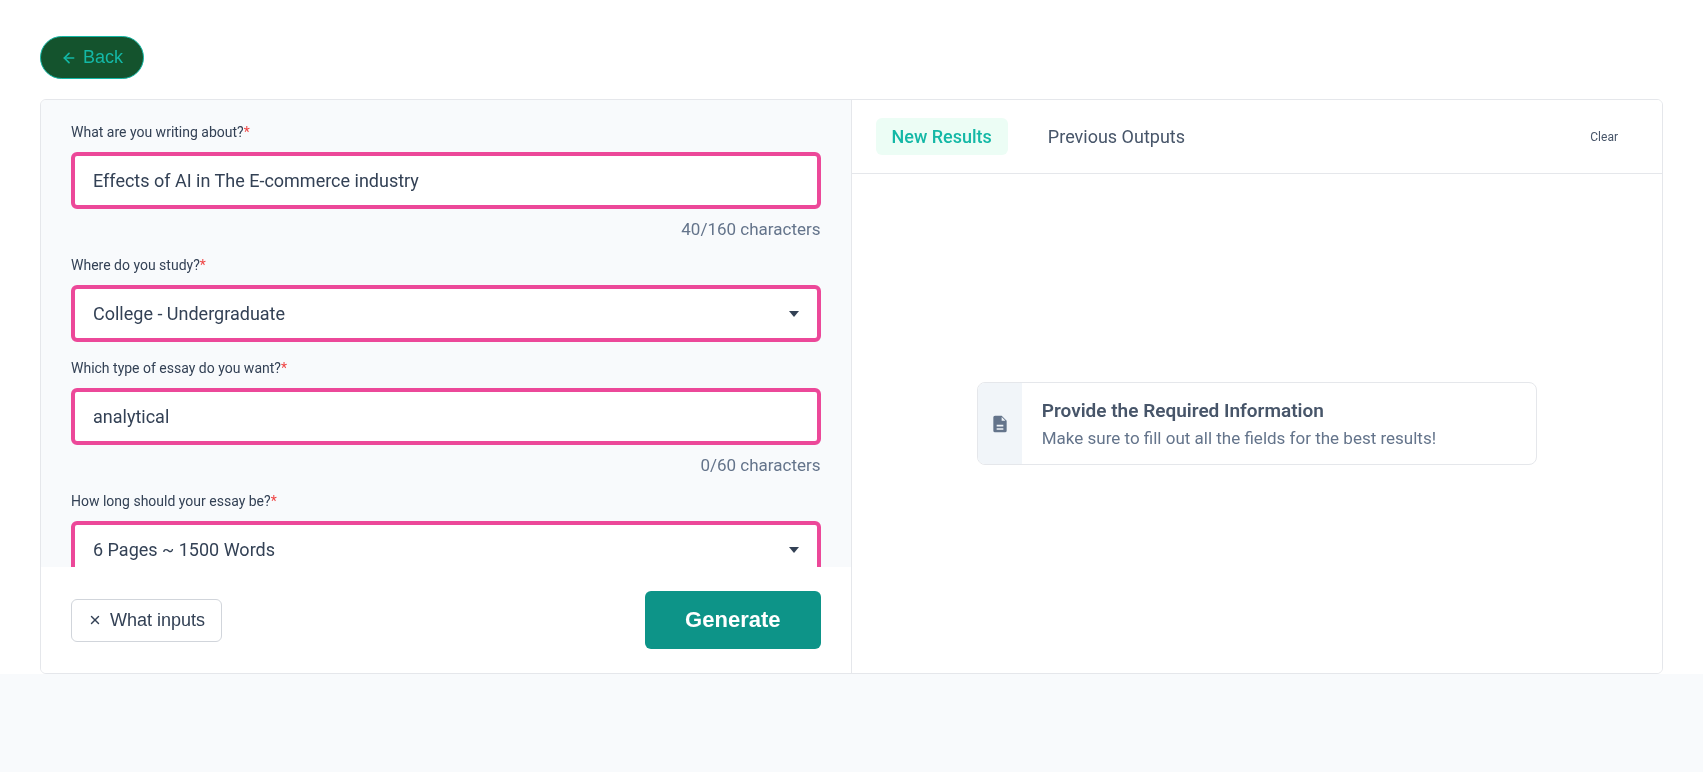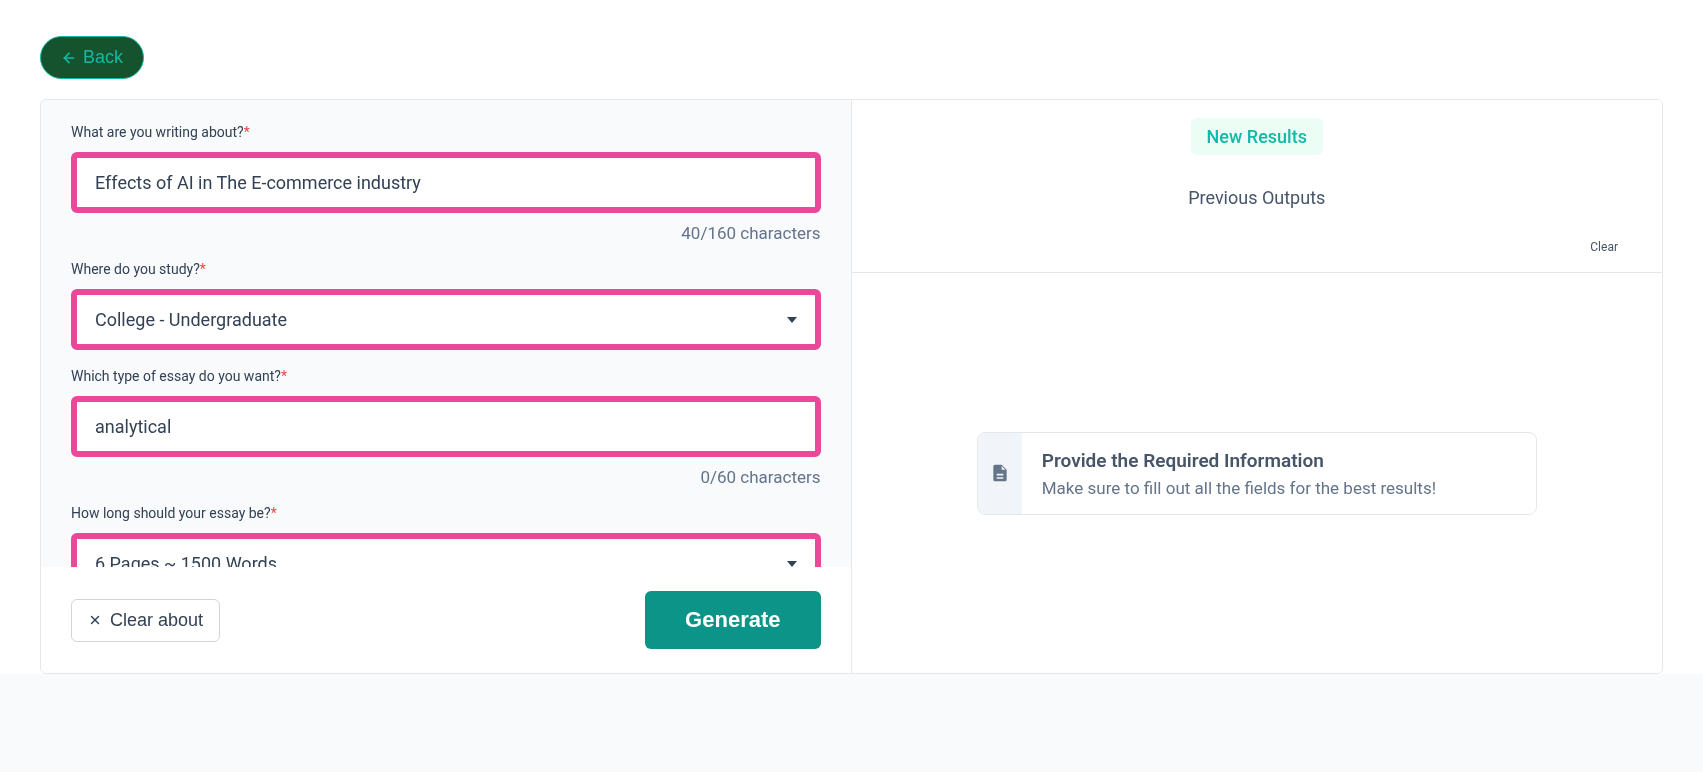--- a/index.html
+++ b/index.html
@@ -67,21 +67,21 @@
   .field { margin-bottom: 18px; }
   .field-label {
     font-size: 14px;
     color: #334155;
     margin-bottom: 12px;
     display: block;
   }
   .req { color: #ef4444; }
   .text-input, .select-box {
     width: 100%;
-    border: 6px solid #ec4899;
+    border: 4px solid #ec4899;
     border-radius: 6px;
     background: #fff;
     padding: 14px 18px;
     font-size: 18px;
     color: #334155;
     font-family: inherit;
   }
   .select-box {
     display: flex;
     justify-content: space-between;
@@ -135,21 +135,20 @@
     display: flex;
     flex-direction: column;
     background: #fff;
   }
   .results-tabs {
     display: flex;
     align-items: center;
     padding: 18px 24px;
     gap: 24px;
     border-bottom: 1px solid #e5e7eb;
-    flex-direction: column;
   }
   .tab {
     font-size: 18px;
     padding: 8px 16px;
     border-radius: 6px;
     cursor: pointer;
     color: #475569;
   }
   .tab.active {
     background: #ecfdf5;
@@ -257,21 +256,21 @@
         </div>
       </div>
 
     </div>
     <div class="action-bar">
       <button class="clear-inputs-btn">
         <svg viewBox="0 0 24 24" fill="none" stroke="#334155" stroke-width="2.5" stroke-linecap="round">
             <line x1="18" y1="6" x2="6" y2="18"></line>
             <line x1="6" y1="6" x2="18" y2="18"></line>
           </svg>
-        <span>Clear about</span>
+        <span>What inputs</span>
       </button>
       <button class="generate-btn">
         <span>Generate</span>
       </button>
     </div>
   </div>
 
   <div class="right-panel">
     <div class="results-tabs">
       <div class="tab active">New Results</div>

